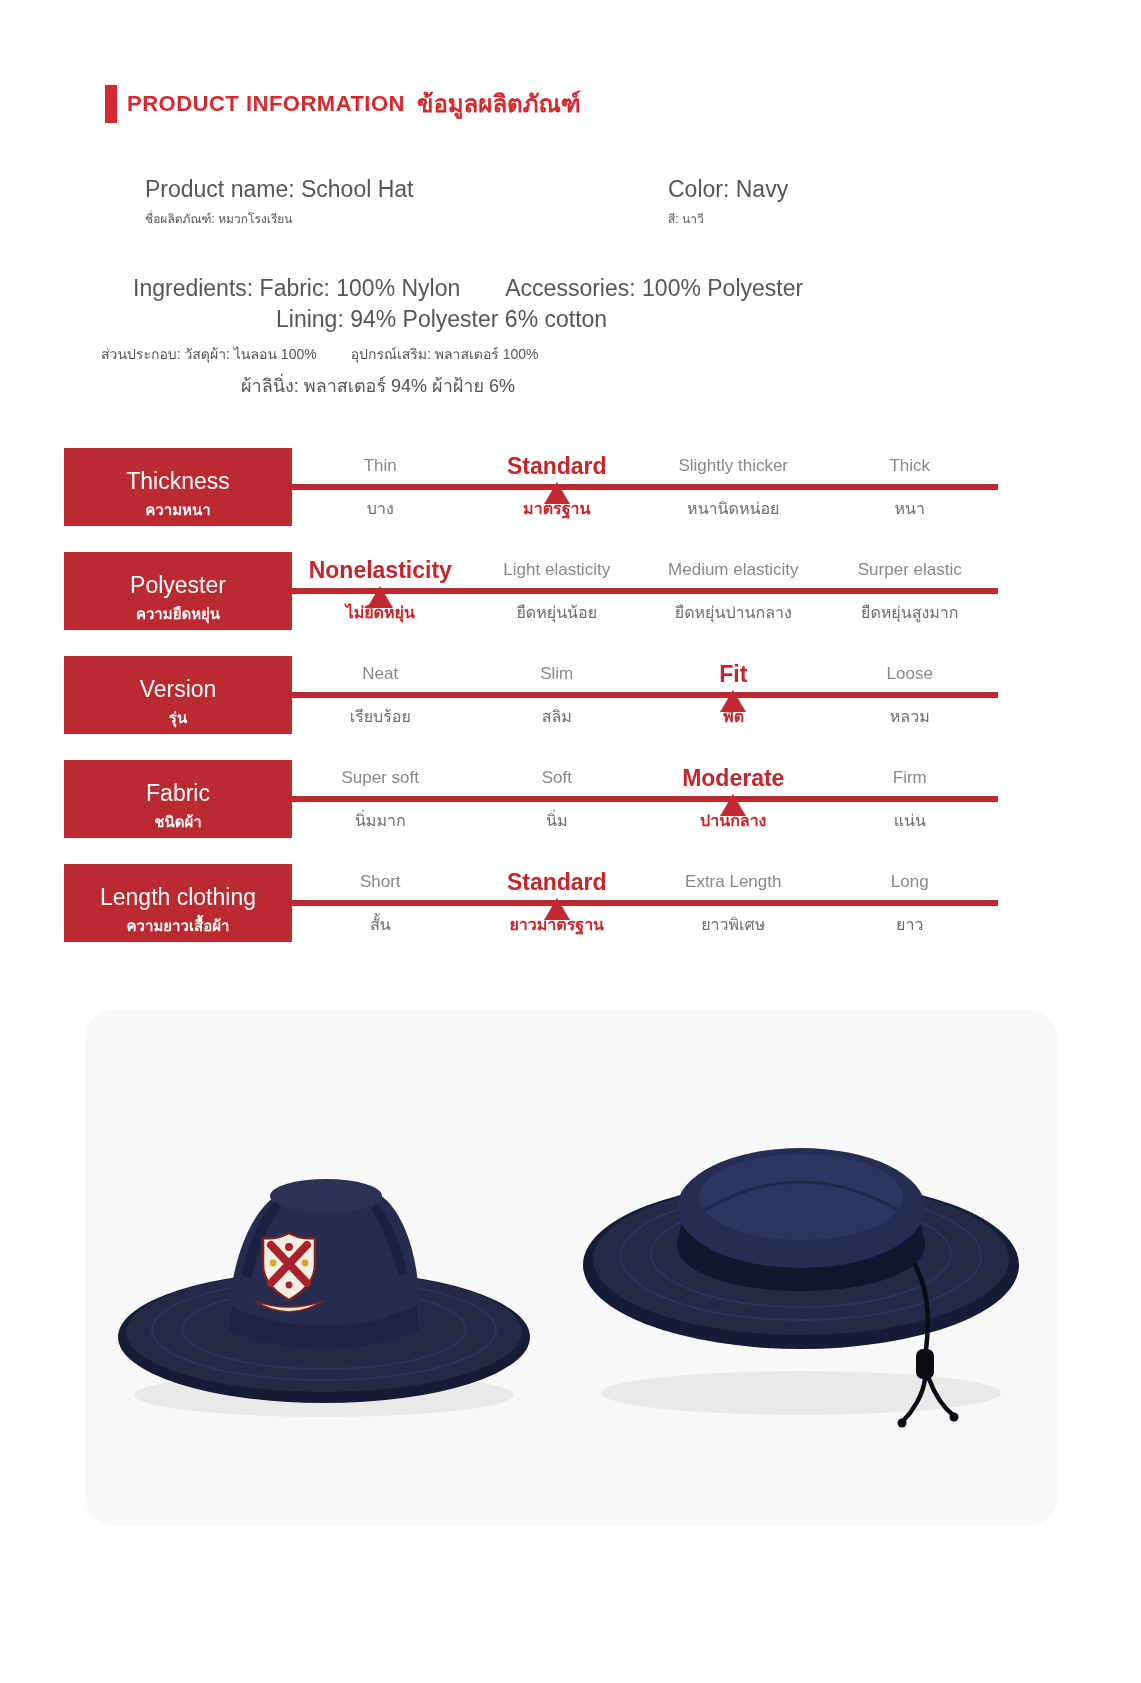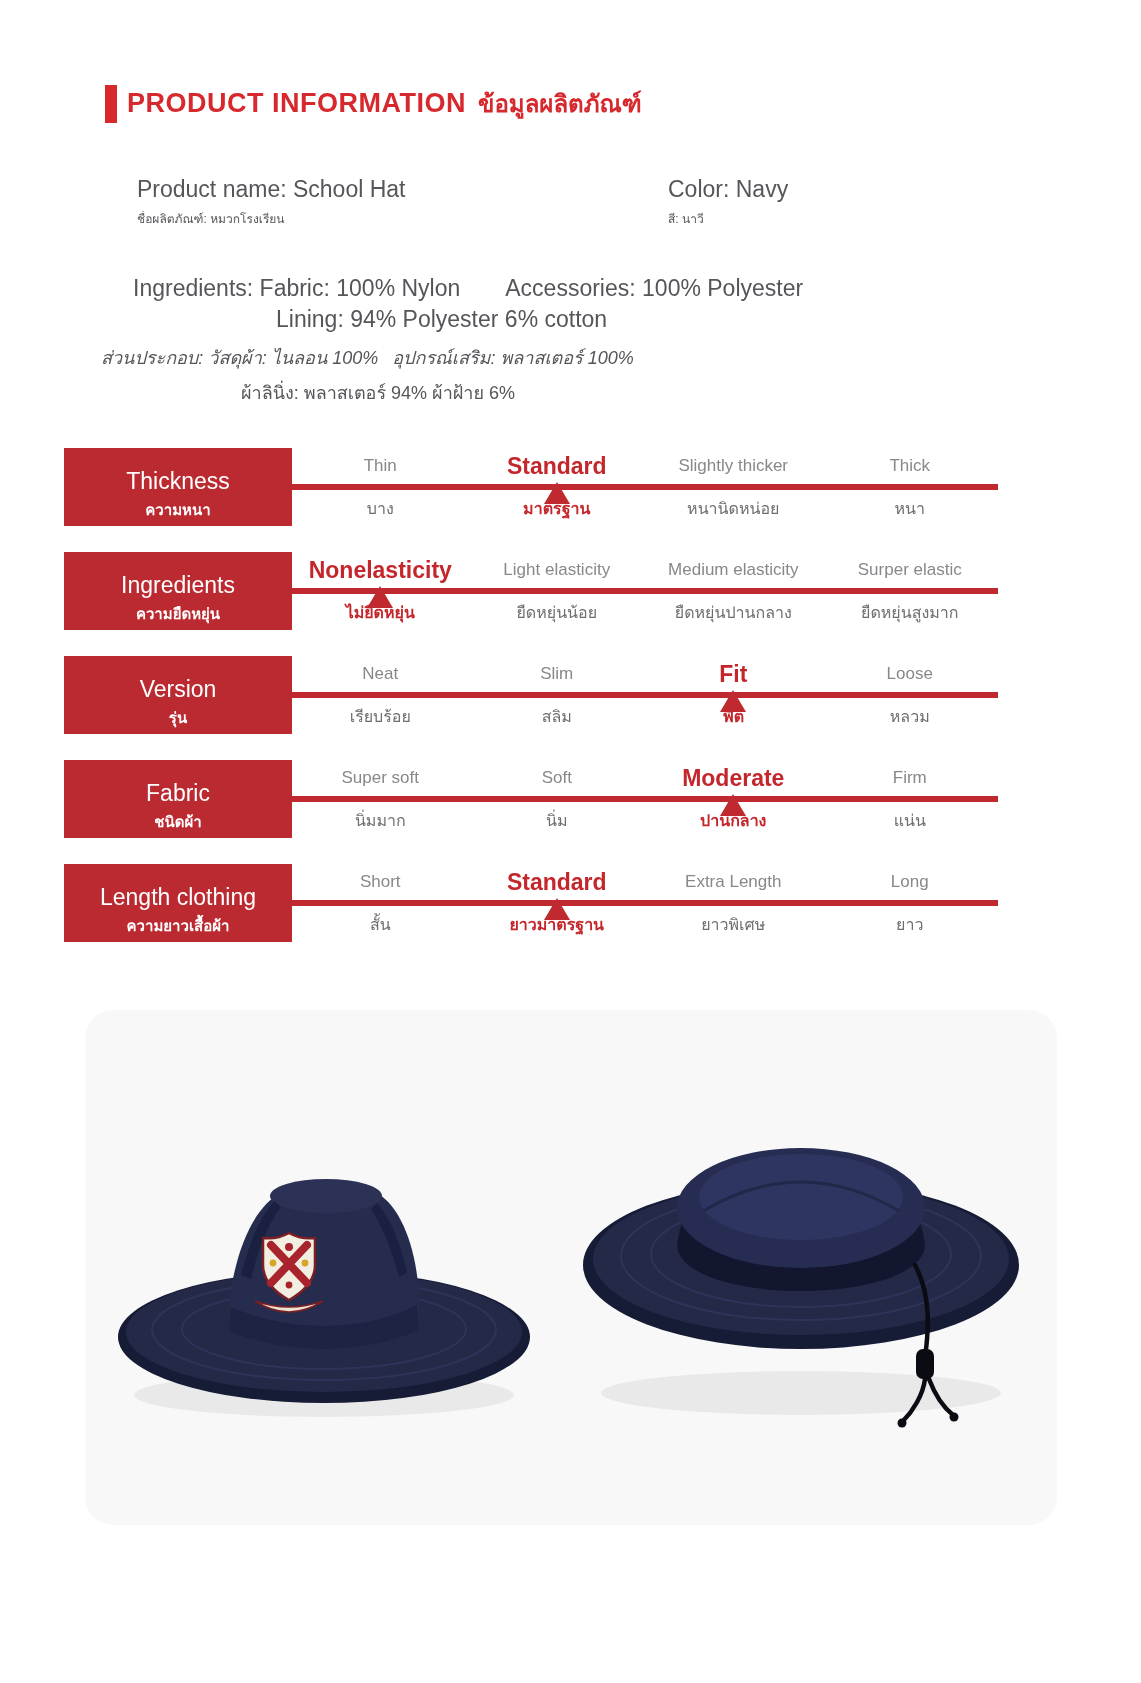--- a/index.html
+++ b/index.html
@@ -2,35 +2,35 @@
 <html><head>
 <meta charset="utf-8">
 <style>
   * { margin:0; padding:0; box-sizing:border-box; }
   body { background:#ffffff; font-family:"Liberation Sans", sans-serif; }
   .page { position:relative; width:1141px; height:1683px; background:#ffffff; overflow:hidden; }
 
   
   .header { position:absolute; top:84px; left:105px; display:flex; align-items:center; }
   .accent-bar { display:inline-block; width:12px; height:38px; background:#d7282e; margin-right:10px; }
-  .title-en { font-size:27px; font-weight:800; color:#d7282e; letter-spacing:0.5px; }
+  .title-en { font-size:22px; font-weight:800; color:#d7282e; letter-spacing:0.5px; }
   .title-th { font-size:24px; font-weight:700; color:#d7282e; margin-left:12px; }
 
   
   .product-meta { position:absolute; top:176px; left:133px; width:940px; color:#55565a; }
-  .meta-name { position:absolute; left:4px; top:0; }
+  .meta-name { position:absolute; left:12px; top:0; }
   .meta-color { position:absolute; left:535px; top:0; }
   .meta-en { font-size:23px; }
   .meta-th { font-size:12px; margin-top:6px; }
 
   
   .ingredients { position:absolute; top:275px; left:101px; color:#55565a; }
   .ing-line1 { display:flex; gap:45px; margin-left:32px; font-size:23px; }
   .ing-line2 { margin-left:175px; font-size:23px; margin-top:4px; }
-  .ing-line3 { display:flex; gap:14px; font-size:18px; margin-top:10px;font-style:italic; }
+  .ing-line3 { display:flex; gap:34px; font-size:14px; margin-top:10px; }
   .ing-line4 { margin-left:140px; font-size:18px; margin-top:6px; }
 
   
   .attr-table { position:absolute; top:448px; left:64px; width:936px; }
   .attr-row { display:flex; height:78px; margin-bottom:26px; }
   .attr-label { width:228px; background:#bc2a31; color:#ffffff; display:flex; flex-direction:column; justify-content:center; align-items:center; flex:none; }
   .attr-label .lab-en { font-size:23px;margin-top:16px; }
   .attr-label .lab-th { font-size:15px; font-weight:700; margin-top:3px; }
   .attr-scale { position:relative; flex:1;padding-left:16px; }
   .scale-line { position:absolute; left:0; right:2px; top:36px; height:6px; background:#c0292f; }
@@ -106,21 +106,21 @@
           <div class="opt opt-th">บาง</div>
           <div class="opt opt-th selected">มาตรฐาน</div>
           <div class="opt opt-th">หนานิดหน่อย</div>
           <div class="opt opt-th">หนา</div>
         </div>
       </div>
     </div>
 
     <div class="attr-row">
       <div class="attr-label">
-        <div class="lab-en">Ingredients</div>
+        <div class="lab-en">Polyester</div>
         <div class="lab-th">ความยืดหยุ่น</div>
       </div>
       <div class="attr-scale">
         <div class="scale-line"></div>
         <div class="opts opts-en">
           <div class="opt opt-en selected marker">Nonelasticity</div>
           <div class="opt opt-en">Light elasticity</div>
           <div class="opt opt-en">Medium elasticity</div>
           <div class="opt opt-en">Surper elastic</div>
         </div>

